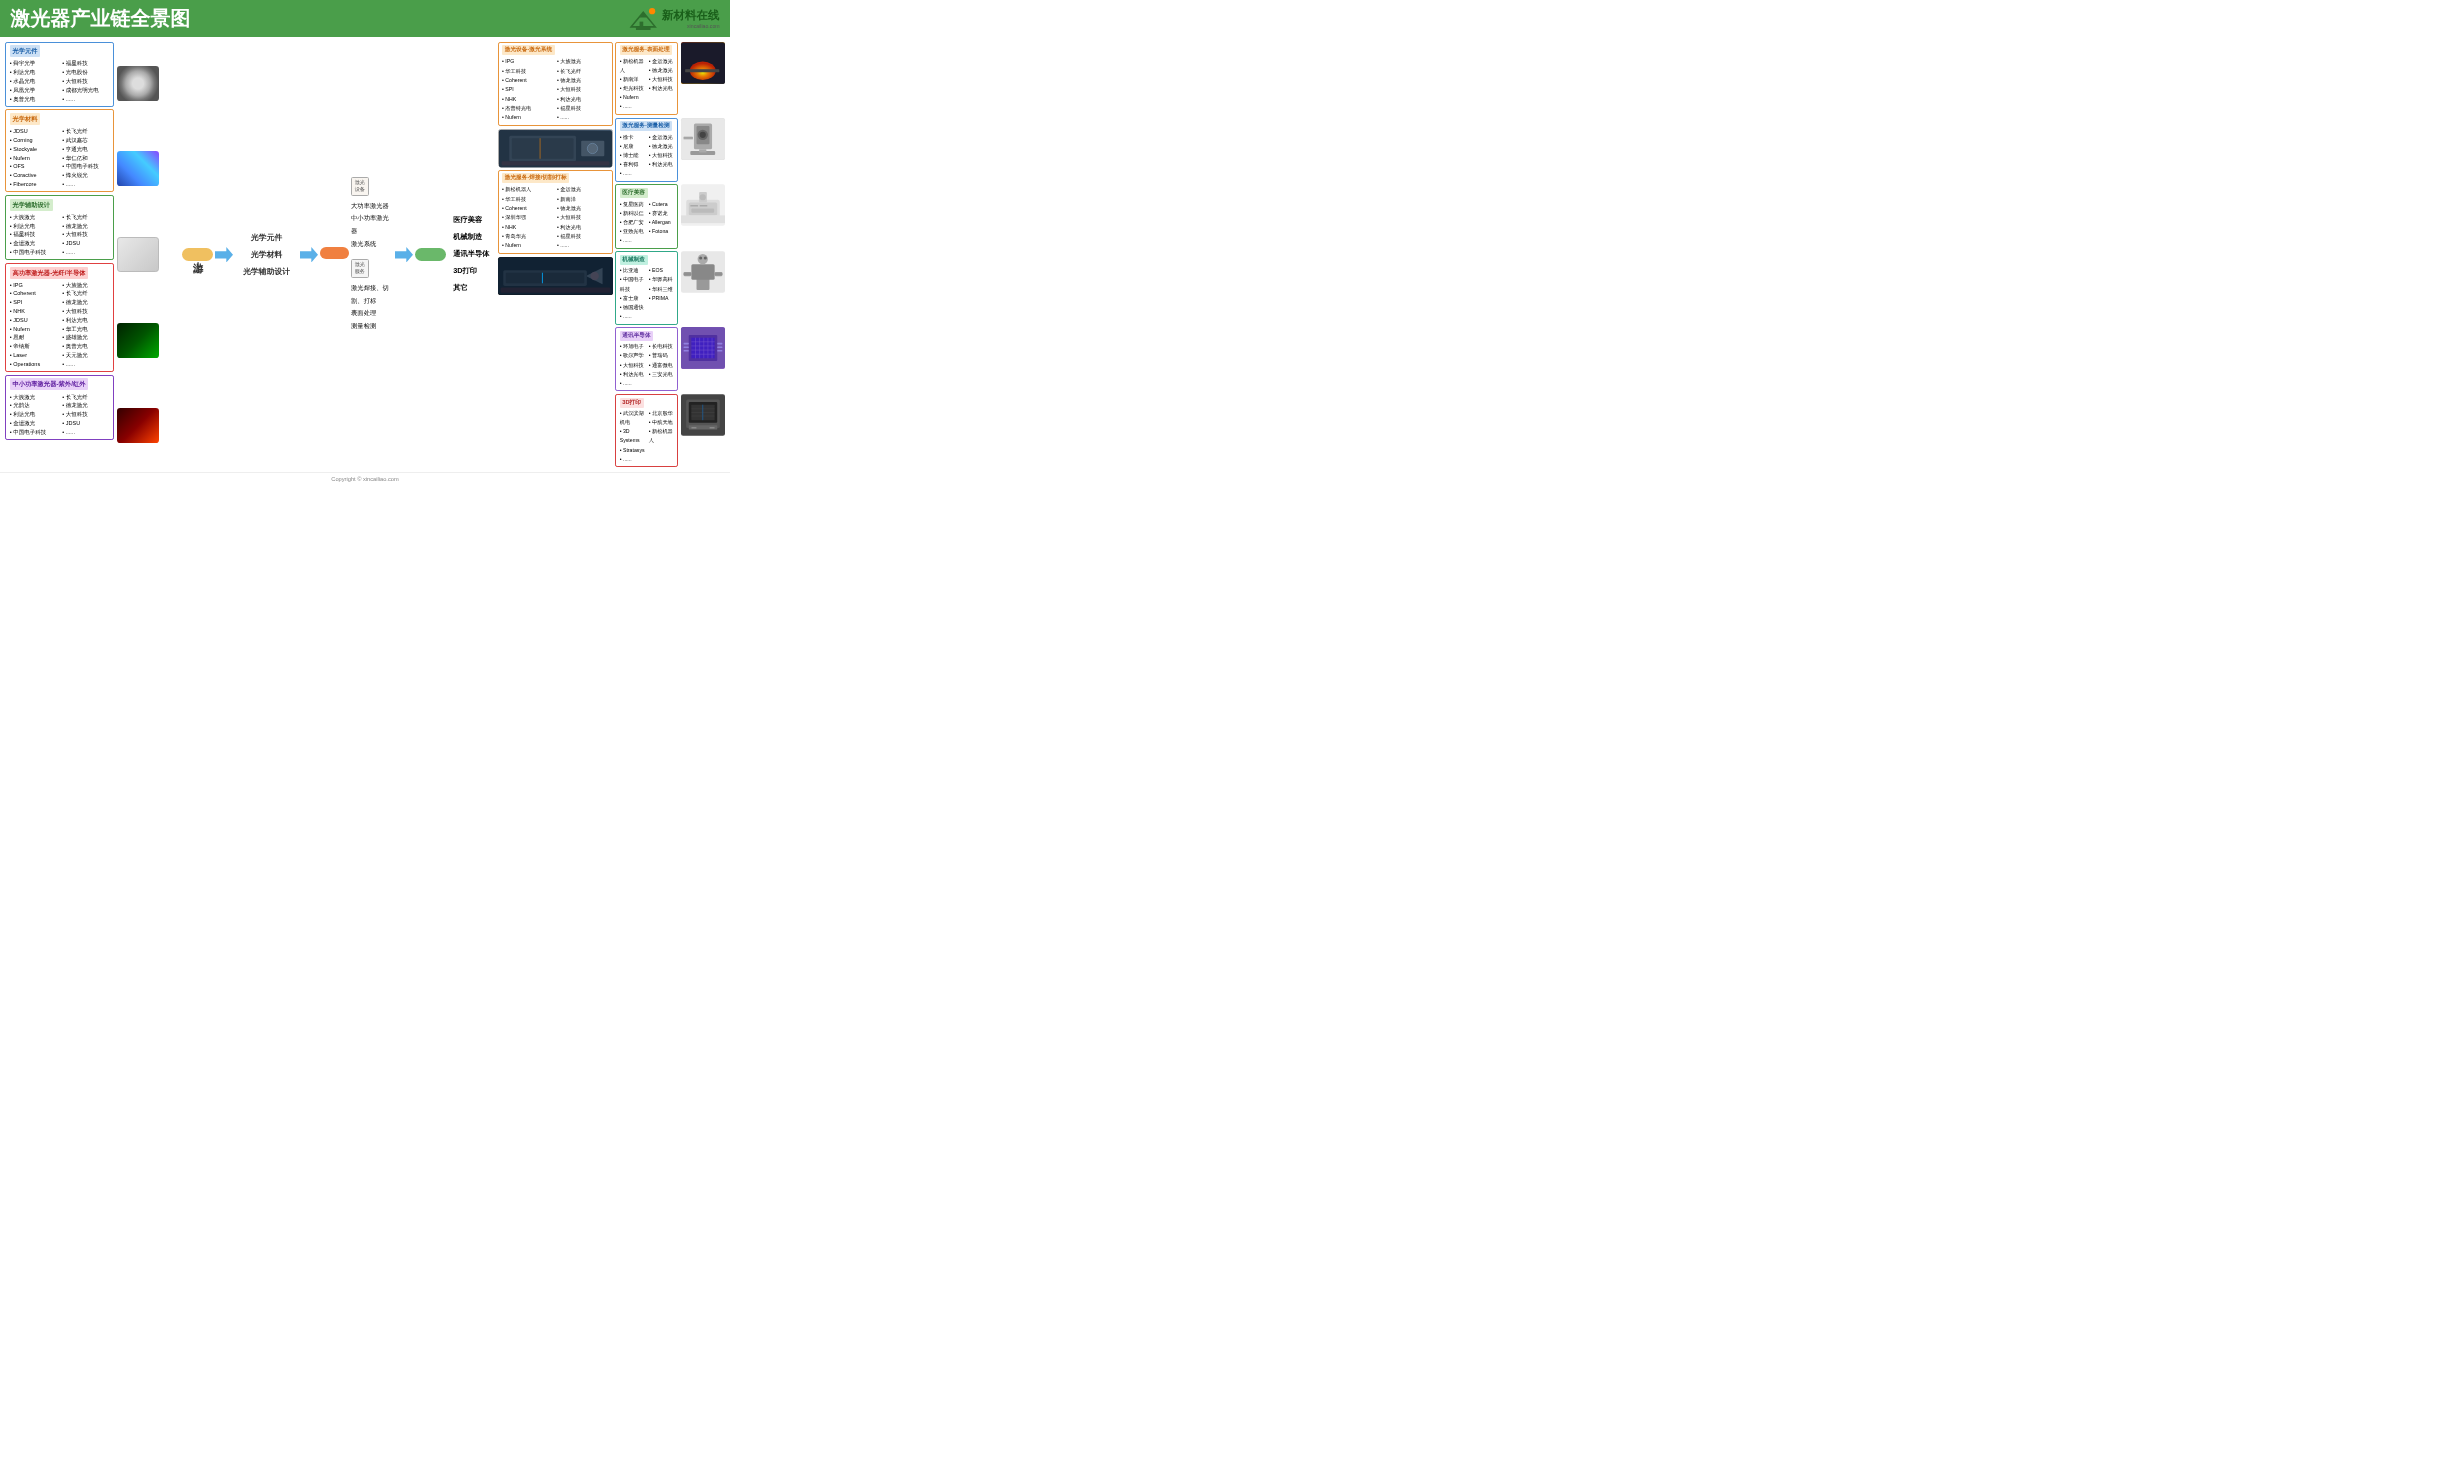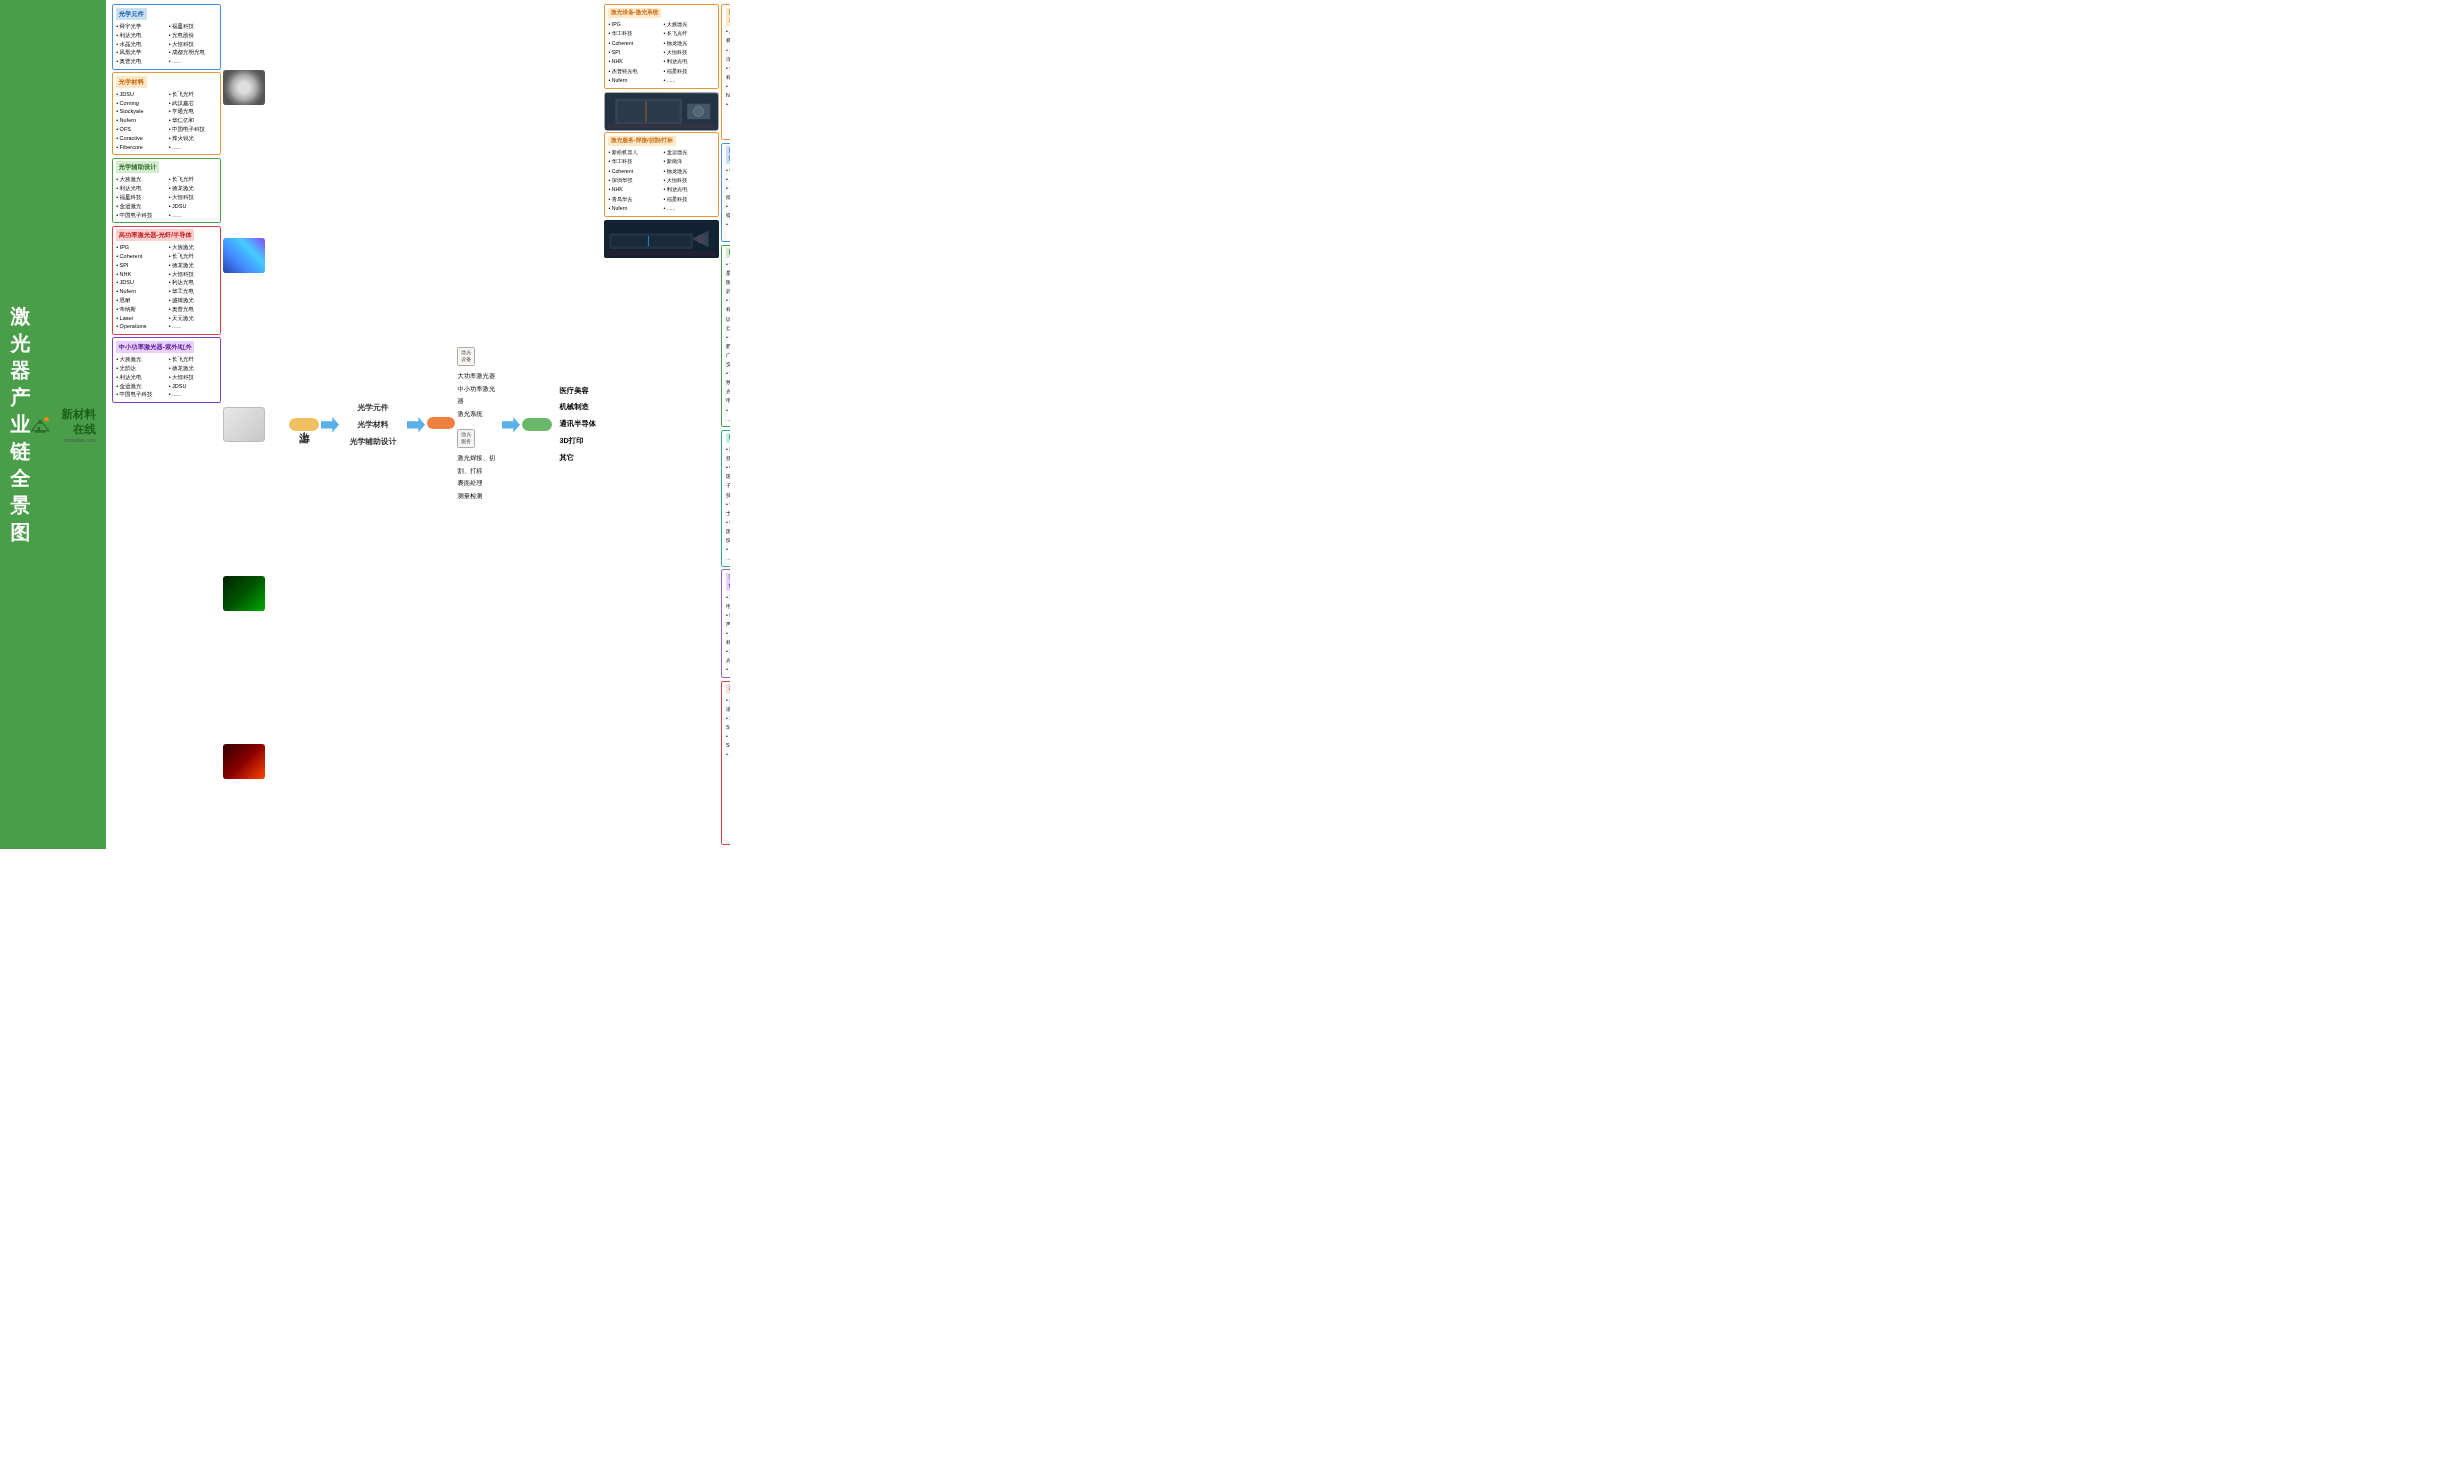--- a/index.html
+++ b/index.html
@@ -71,21 +71,21 @@
       border-top: 0.5px solid #eee;
     }
 
     .main-wrapper {
       position: relative;
     }
 
     
     .page-layout {
       display: flex;
-      flex-direction: row;
+      flex-direction: column;
       min-height: 438px;
     }
 
     .content-area {
       display: flex;
       flex: 1;
       padding: 4.2px 5.2px;
       gap: 2.6px;
     }
 

